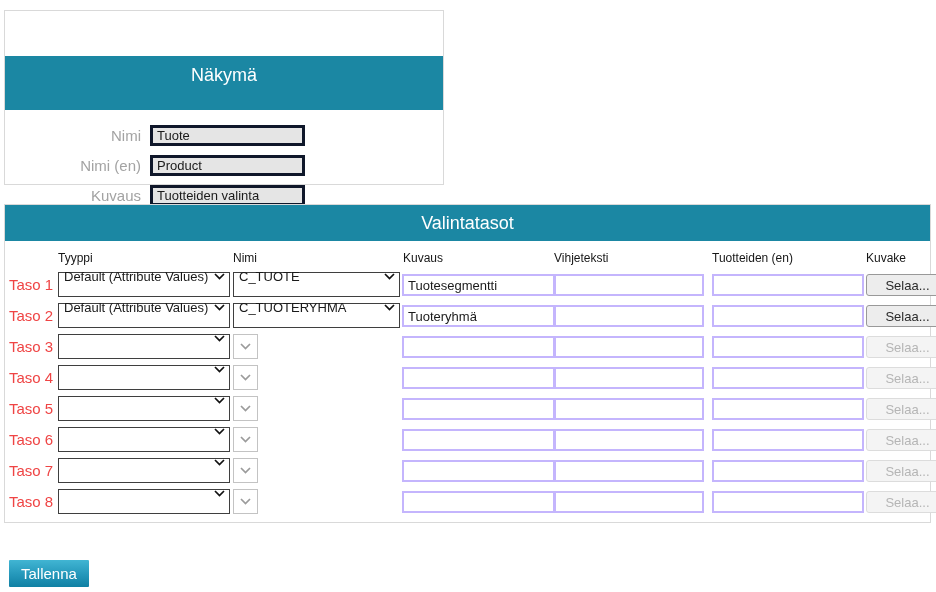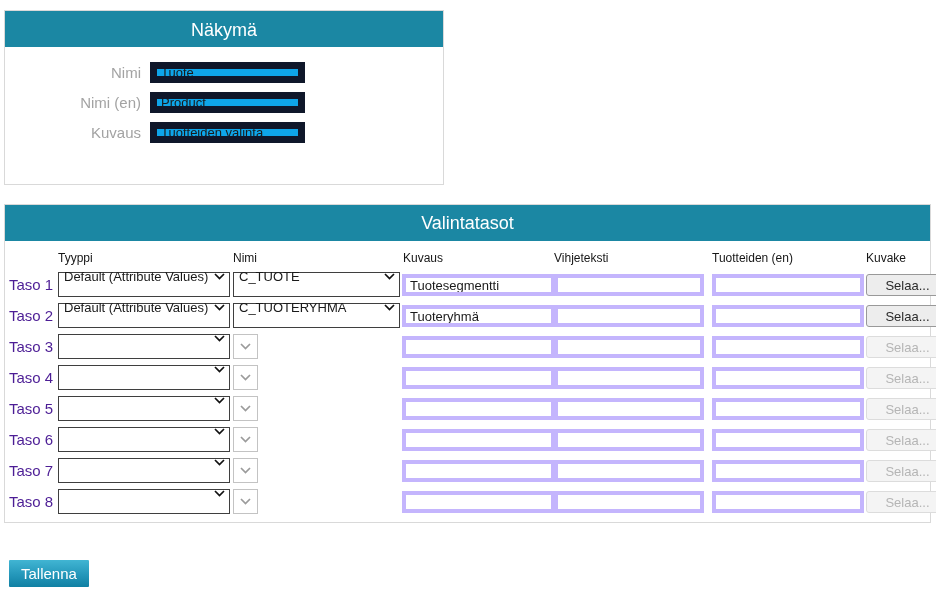--- a/index.html
+++ b/index.html
@@ -19,40 +19,40 @@
   }
   .panel-header {
     background: #1b87a3;
     color: #ffffff;
     text-align: center;
     font-size: 18px;
     font-weight: normal;
   }
   
   .view-panel { left: 4px; top: 10px; width: 440px; height: 175px; }
-  .view-panel .panel-header { height: 36px; line-height: 38px; }
+  .view-panel .panel-header { height: 54px; line-height: 38px; margin-top: 45px; }
   .view-form { padding-top: 10px; }
   .field-row { height: 30px; display: flex; align-items: center; }
   .flabel {
     width: 136px;
     text-align: right;
     margin-right: 9px;
     color: #a3a3a3;
     font-size: 15px;
     white-space: nowrap;
   }
   .tinput {
     width: 155px;
     height: 21px;
-    border: 7px solid #0f172a;
+    border: 3px solid #0f172a;
     font-family: "Liberation Sans", sans-serif;
     font-size: 13px;
     color: #1a1a1a;
     padding: 0 4px;
-    background: #0ea5e9;
+    background: #e5e5e5;
     outline: none;
   }
   .checkbox-row { height: 30px; margin-top: 2px; }
   .checkbox {
     display: inline-block;
     width: 15px;
     height: 15px;
     border: 1px solid #8a8a8a;
     border-radius: 2px;
     background: #fff;
@@ -73,21 +73,21 @@
   .ch-vihje { left: 549px; }
   .ch-vihje-en { left: 707px; }
   .ch-kuvake { left: 861px; }
   .rows-wrap { position: absolute; top: 65px; left: 0; right: 0; }
   .level-row { position: relative; height: 31px; }
   .row-label {
     position: absolute;
     left: 4px; top: 0;
     height: 31px; line-height: 29px;
     font-size: 15px;
-    color: #4c1d95;
+    color: #ef4444;
     white-space: nowrap;
   }
   .select {
     position: absolute;
     top: 2px;
     height: 25px;
     border: 1px solid #3f3f3f;
     background: #fff;
     display: flex;
     align-items: center;
@@ -99,21 +99,21 @@
   .select .sel-value { flex: 1; white-space: nowrap; overflow: hidden; }
   .select .chev { display: flex; align-items: center; color: #111; margin-left: 4px; }
   .type-select { left: 53px; width: 172px; }
   .name-select { left: 228px; width: 167px; }
   .select.mini { width: 25px; border-color: #c3c3c3; justify-content: center; padding: 0; }
   .select.mini .chev { color: #9b9b9b; margin-left: 0; }
   .cell-input {
     position: absolute;
     top: 4px;
     height: 22px;
-    border: 4px solid #c4b5fd;
+    border: 2px solid #c4b5fd;
     font-family: "Liberation Sans", sans-serif;
     font-size: 13px;
     color: #1a1a1a;
     padding: 4px 4px;
     background: #fff;
     outline: none;
   }
   .in-kuvaus { left: 397px; width: 153px; }
   .in-vihje { left: 549px; width: 150px; }
   .in-vihje-en { left: 707px; width: 152px; }

